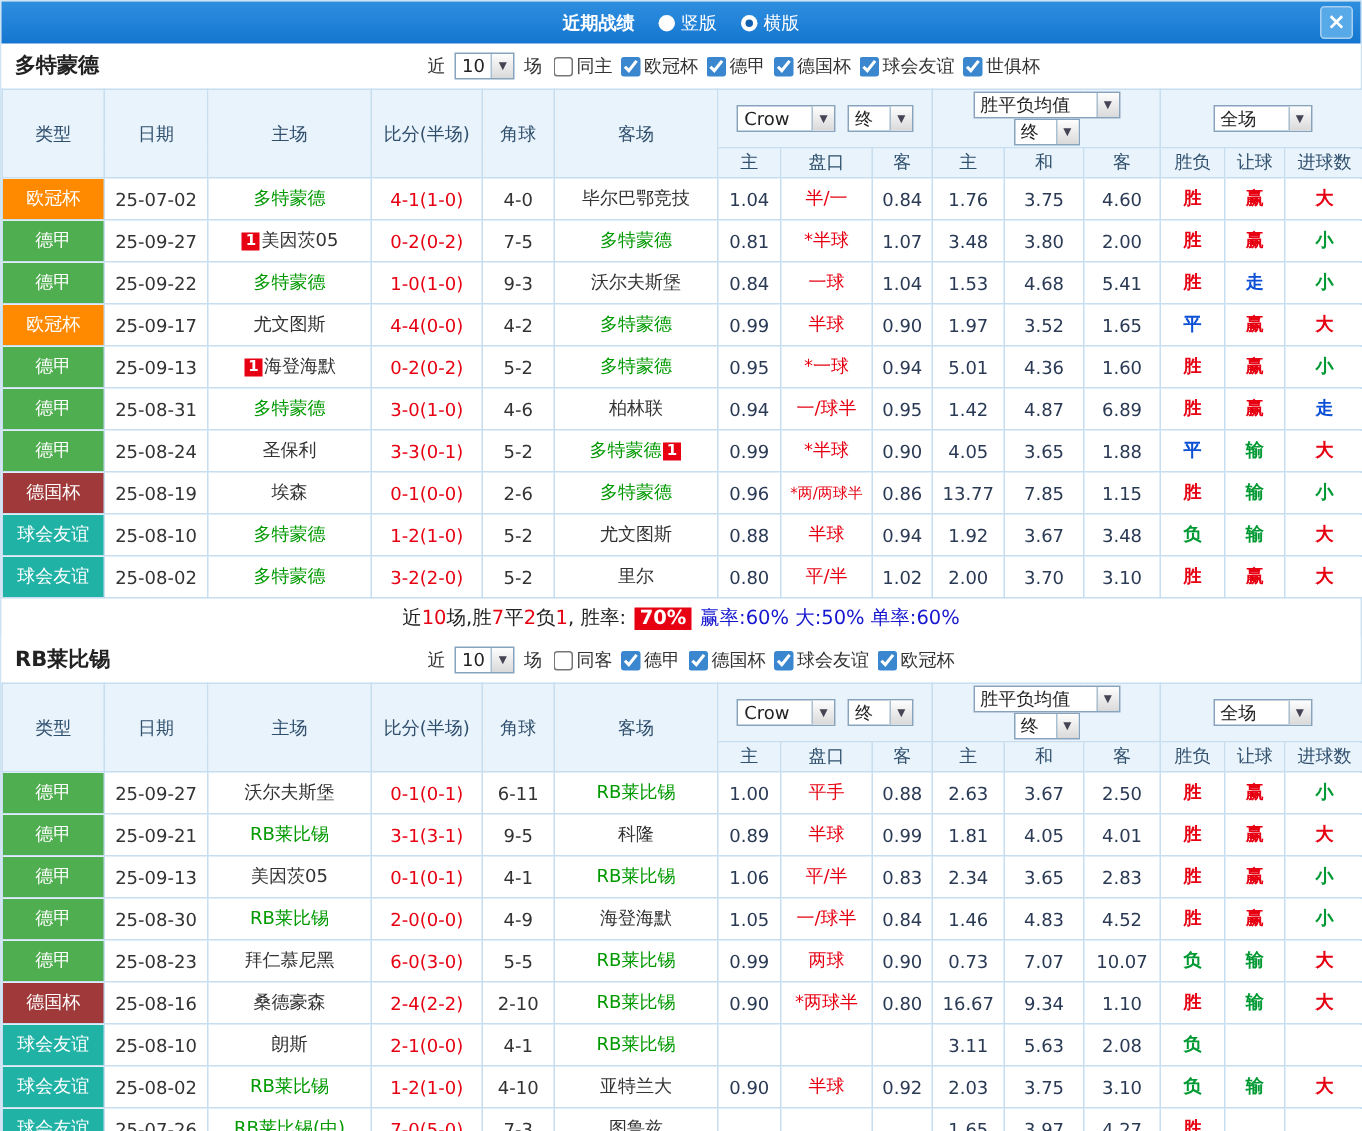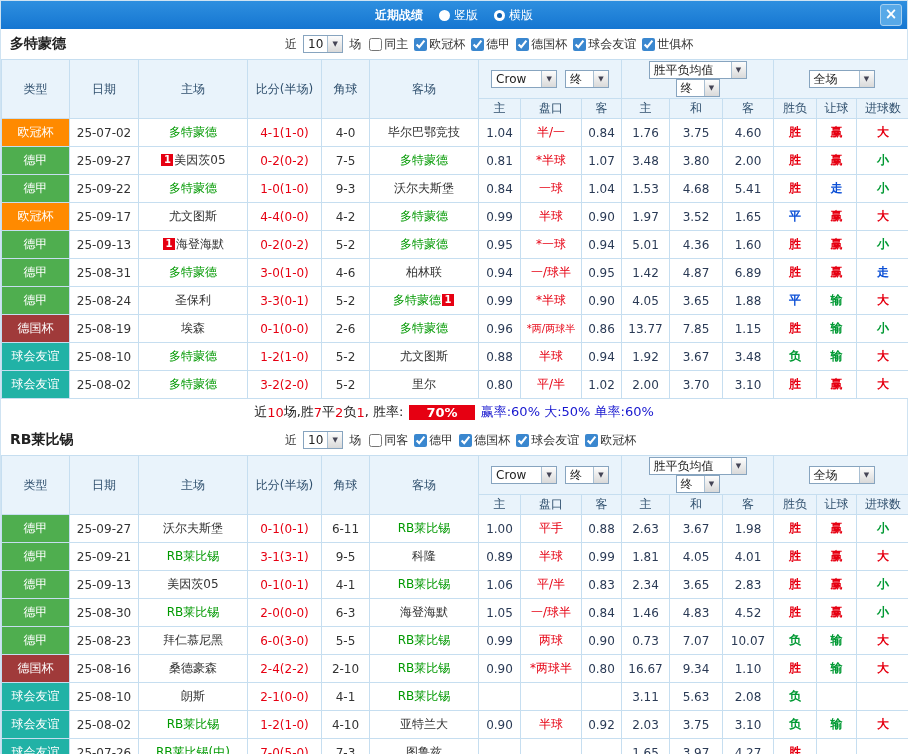--- a/index.html
+++ b/index.html
@@ -36,21 +36,21 @@
   .c-score{color:var(--red)}
   .c-corner{color:#333}
   .c-odd,.c-avg{color:#2a3a55}
   .c-hcap{color:var(--red);white-space:nowrap}
   .c-res{font-weight:bold;font-size:12px}
   .o-red{color:var(--red)} .o-blue{color:var(--blue)} .o-green{color:var(--green)}
   .team-nm{color:#333} .self{color:var(--tgreen)}
   .badge{display:inline-block;background:var(--red);color:#fff;font-size:10px;width:12px;height:12px;line-height:12px;margin:0 1px;font-weight:bold;vertical-align:1px}
   .summary{height:26px;display:flex;align-items:center;justify-content:center;font-size:13px}
   .summary span{white-space:pre}
-  .seg-hl{background:var(--red);color:#fff;padding:0 17px;margin:0 2px;font-weight:bold}
+  .seg-hl{background:var(--red);color:#fff;padding:0 3px;margin:0 2px;font-weight:bold}
   .seg-b{color:var(--sumblue)}
   .seg-r{color:var(--red)}
   .seg-k{color:#222}
 </style>
 </head>
 <body>
 
 <div class="page">
 
   <div class="titlebar">
@@ -469,21 +469,21 @@
             <td class="c-date">25-09-27</td>
             <td class="c-team"><span class="team-nm">沃尔夫斯堡</span></td>
             <td class="c-score">0-1(0-1)</td>
             <td class="c-corner">6-11</td>
             <td class="c-team"><span class="team-nm self">RB莱比锡</span></td>
             <td class="c-odd">1.00</td>
             <td class="c-hcap">平手</td>
             <td class="c-odd">0.88</td>
             <td class="c-avg">2.63</td>
             <td class="c-avg">3.67</td>
-            <td class="c-avg">1.98</td>
+            <td class="c-avg">2.50</td>
             <td class="c-res o-red">胜</td>
             <td class="c-res o-red">赢</td>
             <td class="c-res o-green">小</td>
           </tr>
           <tr>
             <td class="c-type" style="background: rgb(79, 174, 79);">德甲</td>
             <td class="c-date">25-09-21</td>
             <td class="c-team"><span class="team-nm self">RB莱比锡</span></td>
             <td class="c-score">3-1(3-1)</td>
             <td class="c-corner">9-5</td>
@@ -513,21 +513,21 @@
             <td class="c-avg">2.83</td>
             <td class="c-res o-red">胜</td>
             <td class="c-res o-red">赢</td>
             <td class="c-res o-green">小</td>
           </tr>
           <tr>
             <td class="c-type" style="background: rgb(79, 174, 79);">德甲</td>
             <td class="c-date">25-08-30</td>
             <td class="c-team"><span class="team-nm self">RB莱比锡</span></td>
             <td class="c-score">2-0(0-0)</td>
-            <td class="c-corner">6-3</td>
+            <td class="c-corner">4-9</td>
             <td class="c-team"><span class="team-nm">海登海默</span></td>
             <td class="c-odd">1.05</td>
             <td class="c-hcap">一/球半</td>
             <td class="c-odd">0.84</td>
             <td class="c-avg">1.46</td>
             <td class="c-avg">4.83</td>
             <td class="c-avg">4.52</td>
             <td class="c-res o-red">胜</td>
             <td class="c-res o-red">赢</td>
             <td class="c-res o-green">小</td>

